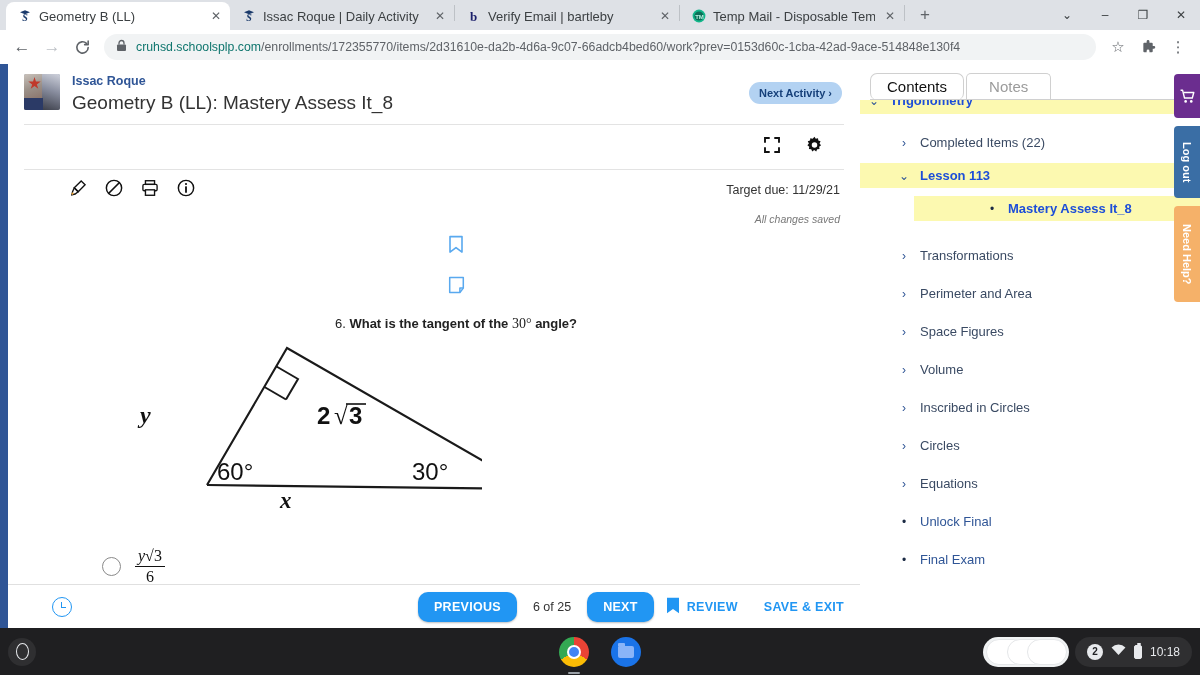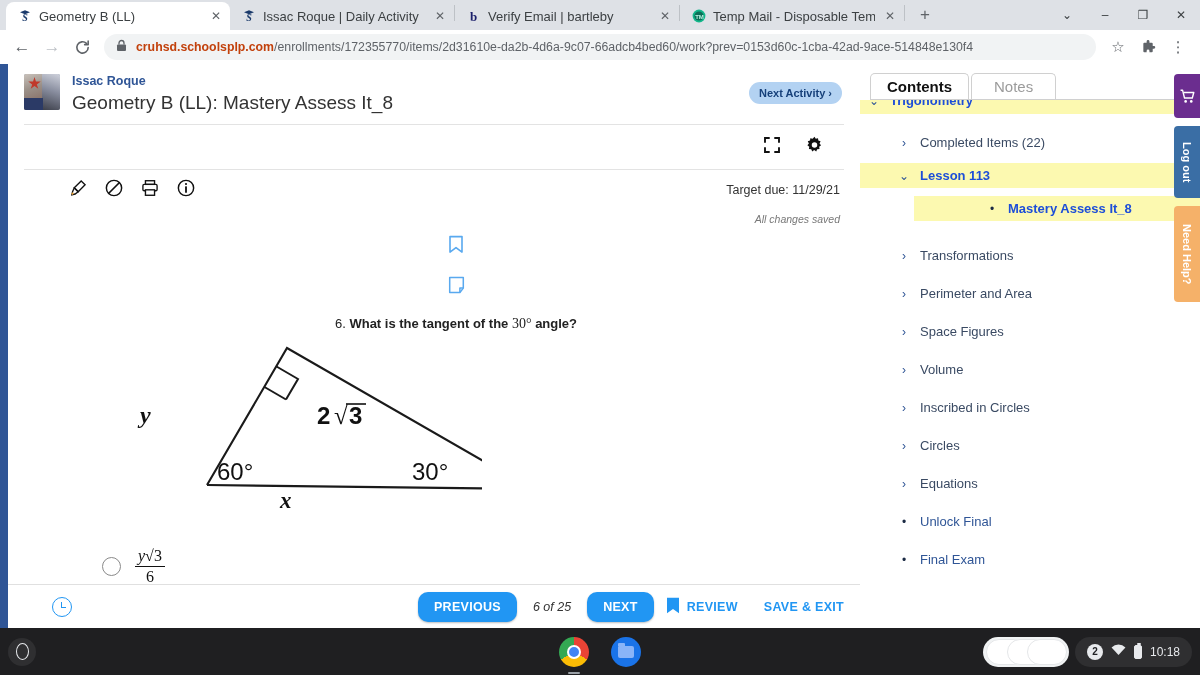--- a/index.html
+++ b/index.html
@@ -32,21 +32,21 @@
   .wc { width:38px; height:30px; display:flex; align-items:center; justify-content:center; color:#3c4043; font-size:12px; }
 
   .toolbar { height:34px; background:#fff; display:flex; align-items:center; padding:0 8px; gap:2px; }
   .tbtn { width:28px; height:28px; display:flex; align-items:center; justify-content:center; color:#5f6368; border-radius:50%; }
   .omnibox {
     flex:1 1 auto; height:26px; background:#f1f3f4; border-radius:13px;
     display:flex; align-items:center; padding:0 10px 0 12px; gap:9px; margin:0 6px;
     font-size:12.3px; color:#5f6368; overflow:hidden;
   }
   .omnibox .urltxt { white-space:nowrap; overflow:hidden; }
-  .urltxt b { color:#c2410c; font-weight:700; }
+  .urltxt b { color:#0f766e; font-weight:400; }
   .tb-right { display:flex; align-items:center; gap:2px; }
 
   
   .page { height:564px; background:#fff; display:flex; position:relative; }
   .leftrail { width:8px; background:#2f5596; flex:0 0 8px; }
   .content { flex:1 1 auto; position:relative; overflow:hidden; }
 
   
   .crs-head { display:flex; gap:12px; padding:10px 16px 8px 16px; align-items:flex-start; position:relative; }
   .avatar { width:36px; height:36px; flex:0 0 36px; border-radius:2px; overflow:hidden; position:relative; background:#8d94a6; }
@@ -96,31 +96,31 @@
   }
   .clock-ic { width:20px; height:20px; border:1.6px solid #2196f3; border-radius:50%; position:relative; }
   .clock-ic::before { content:""; position:absolute; left:8px; top:4px; width:1.4px; height:6px; background:#2196f3; }
   .clock-ic::after { content:""; position:absolute; left:8px; top:9px; width:5px; height:1.4px; background:#2196f3; }
   .bot-right { margin-left:auto; display:flex; align-items:center; gap:12px; }
   .btn-blue {
     background:#2196f3; color:#fff; font-size:12.5px; font-weight:bold;
     padding:8px 16px; border-radius:10px; letter-spacing:.3px;
     box-shadow:0 1px 2px rgba(0,0,0,.25);
   }
-  .pagecount { font-size:12.5px; color:#333; padding:0 4px;font-style:italic; }
+  .pagecount { font-size:12.5px; color:#333; padding:0 4px; }
   .linkbtn { color:#2196f3; font-size:12.5px; font-weight:bold; letter-spacing:.3px; display:flex; align-items:center; gap:7px; }
 
   
   .sidebar { width:340px; flex:0 0 340px; background:#fff; position:relative; border-left:0; }
   .tabsrow { display:flex; align-items:flex-end; padding:10px 0 0 10px; height:36px; position:relative; z-index:2; background:#fff; }
   .ptab {
     border:1px solid #d0d0d0; border-bottom:none; background:#fff;
     border-radius:5px 5px 0 0; padding:4px 16px 5px 16px; font-size:15px;
   }
-  .ptab.sel { font-weight:bold; color:#111; }
+  .ptab.sel { font-weight:normal; color:#111;border-radius:7px; }
   .ptab.unsel { color:#9b9b9b; margin-left:2px; padding-left:22px; padding-right:22px; }
   .tabs-underline { position:absolute; left:10px; right:0; bottom:0; height:1px; background:#d0d0d0; }
 
   .toc { padding:0 0 0 0; position:relative; }
   .toc-item { display:flex; align-items:center; gap:10px; font-size:13px; padding:5px 0; }
   .toc-hl { background:#fcf9b0; }
   .chev { color:#2f5596; font-size:12px; width:12px; display:inline-block; flex:0 0 12px; text-align:center; }
   .lbl { color:#3a4a63; }
   .lbl.strong { font-weight:bold; color:#1d4ed8;text-align:center; }
   .lbl.link { color:#2f5596; }

